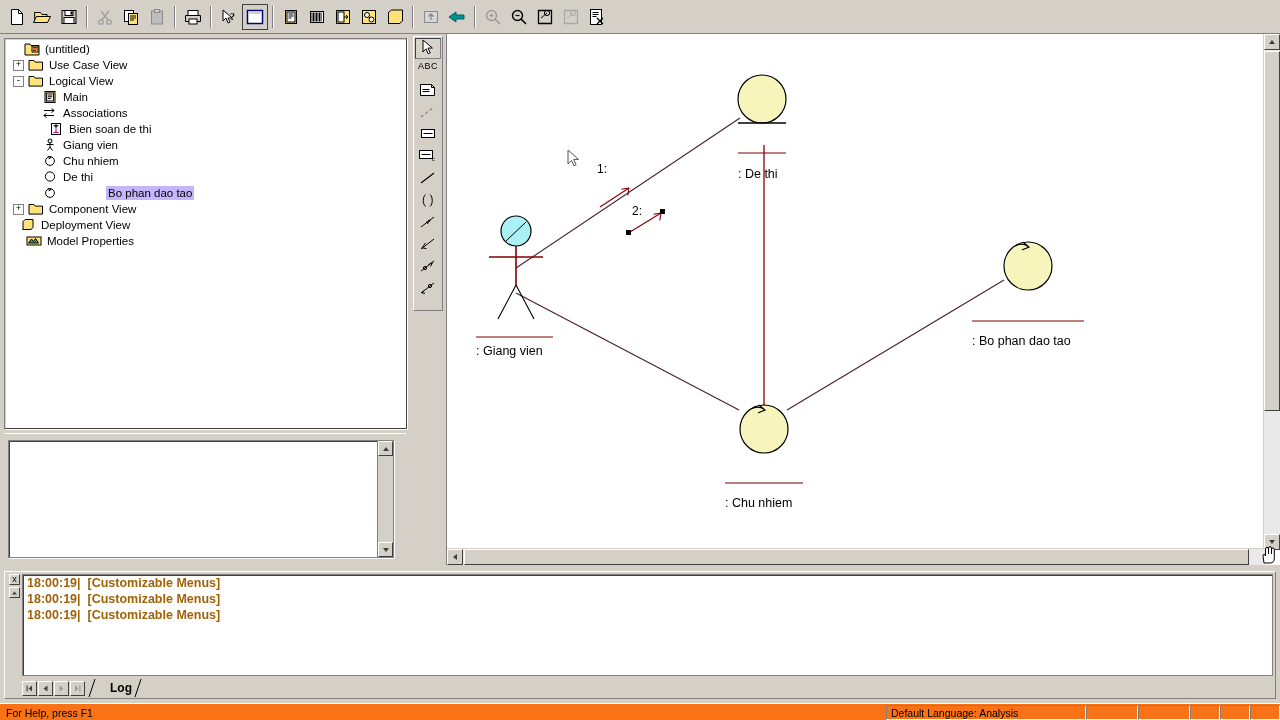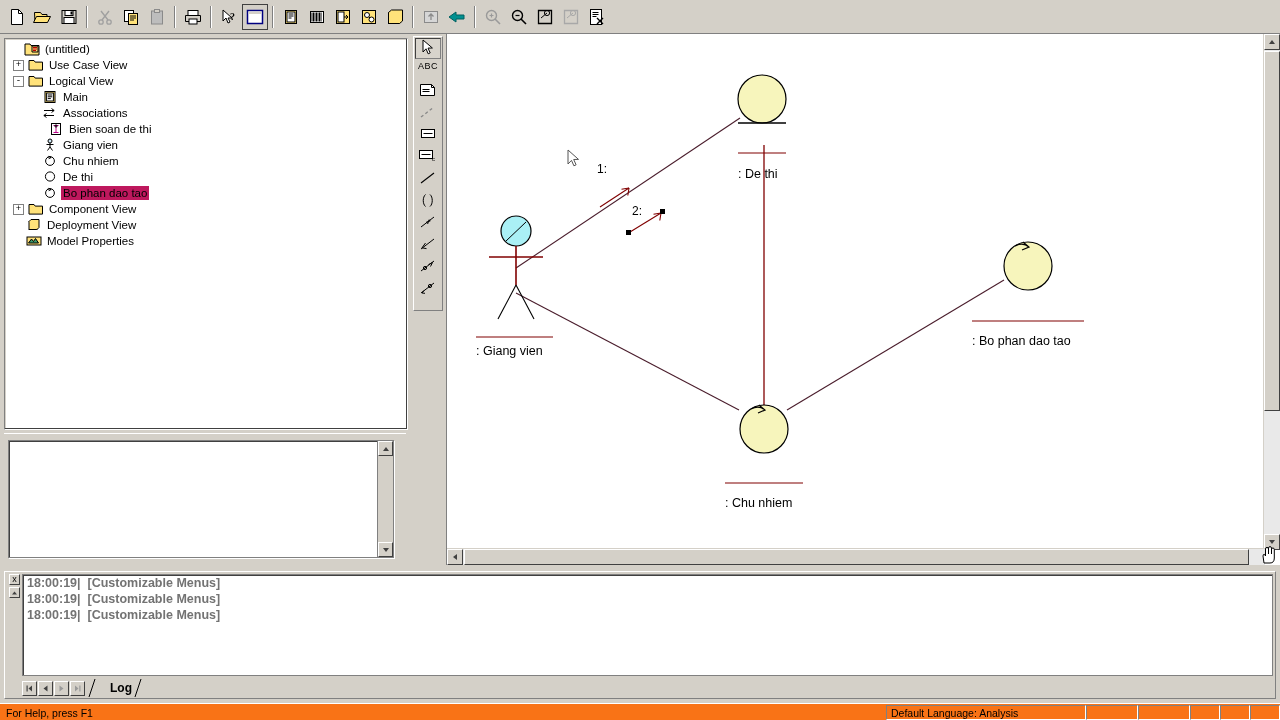--- a/index.html
+++ b/index.html
@@ -23,21 +23,21 @@
   .tb-sep{width:1px;height:22px;background:#808080;margin:0 4px;border-right:1px solid #fff;}
 
   
   #browser{position:absolute;left:4px;top:38px;width:402px;height:390px;background:#fff;
            border:1px solid #808080;border-right-color:#fff;border-bottom-color:#fff;
            box-shadow:inset -1px -1px 0 #404040, inset 1px 1px 0 #d4d0c8;
            overflow:hidden;}
   #browser-inner{position:absolute;left:2px;top:2px;right:2px;bottom:2px;background:#fff;overflow:hidden;}
   .tnode{position:relative;height:16px;display:flex;align-items:center;white-space:nowrap;}
   .tnode .lbl{font-family:"Liberation Sans",sans-serif;font-size:11.5px;color:#000;padding:0 2px;line-height:14px;}
-  .tnode .lbl.sel{background:#be185d;}
+  .tnode .lbl.sel{background:#c4b5fd;margin-left:45px;}
   .expander{width:9px;height:9px;border:1px solid #808080;background:#fff;
             display:inline-flex;align-items:center;justify-content:center;
             font-size:9px;line-height:7px;font-family:"Liberation Mono",monospace;color:#000;
             margin-right:3px;flex:0 0 auto;}
   .ispace{flex:0 0 auto;}
   .ico{flex:0 0 auto;width:17px;height:15px;margin-right:3px;display:flex;align-items:center;justify-content:center;}
 
   
   #docpanel{position:absolute;left:4px;top:433px;width:402px;height:132px;background:#d4d0c8;
             border-top:1px solid #fff;}
@@ -68,21 +68,21 @@
   .thumb{background:#d4d0c8;border:1px solid #fff;border-right-color:#404040;border-bottom-color:#404040;box-sizing:border-box;}
   .dlabel{position:absolute;font-family:"Liberation Sans",sans-serif;font-size:12.5px;color:#000;white-space:nowrap;}
   .msglbl{position:absolute;font-family:"Liberation Sans",sans-serif;font-size:12px;color:#000;}
   .handle{position:absolute;width:5px;height:5px;background:#000;}
 
   
   #logwin{position:absolute;left:4px;top:571px;width:1272px;height:128px;background:#d4d0c8;
           border:1px solid #fff;border-right-color:#808080;border-bottom-color:#808080;box-sizing:border-box;}
   #logbox{position:absolute;left:17px;top:2px;right:2px;bottom:22px;background:#fff;
           border:1px solid #808080;box-shadow:inset 1px 1px 0 #404040;box-sizing:border-box;overflow:hidden;}
-  .logline{font-family:"Liberation Sans",sans-serif;font-weight:bold;font-size:12.5px;color:#737373;
+  .logline{font-family:"Liberation Sans",sans-serif;font-weight:bold;font-size:12.5px;color:#a16207;
            padding-left:4px;line-height:16px;white-space:pre;}
   #log-close{position:absolute;left:4px;top:2px;width:11px;height:11px;background:#d4d0c8;
              border:1px solid #fff;border-right-color:#404040;border-bottom-color:#404040;
              font-size:9px;line-height:9px;text-align:center;font-family:"Liberation Sans",sans-serif;box-sizing:border-box;}
   #log-split{position:absolute;left:4px;top:15px;width:11px;height:11px;background:#d4d0c8;
              border:1px solid #fff;border-right-color:#404040;border-bottom-color:#404040;
              display:flex;align-items:center;justify-content:center;box-sizing:border-box;}
   #log-tabs{position:absolute;left:17px;bottom:1px;height:18px;right:2px;display:flex;align-items:center;}
   .navbtn{width:15px;height:15px;background:#d4d0c8;border:1px solid #fff;border-right-color:#404040;border-bottom-color:#404040;
           display:flex;align-items:center;justify-content:center;box-sizing:border-box;margin-right:1px;}
@@ -354,21 +354,21 @@
           </div>
           <div class="tnode" style="padding-left: 6px;">
             <span class="expander">+</span>
             <span class="ico">
               <svg width="16" height="14" viewBox="0 0 16 14">
                 <path d="M1 2.5h5l1.2 1.6h7.3v8H1z" fill="#ffe27a" stroke="#000"></path>
               </svg>
             </span>
             <span class="lbl">Component View</span>
           </div>
-          <div class="tnode" style="padding-left: 6px;">
+          <div class="tnode" style="">
             <span class="ispace" style="width: 12px;"></span>
             <span class="ico">
               <svg width="16" height="14" viewBox="0 0 16 14">
                 <rect x="3" y="3.5" width="8" height="8" fill="#ffe27a" stroke="#000"></rect>
                 <path d="M3 3.5l2-2h8v8l-2 2" fill="#ffe27a" stroke="#000"></path>
               </svg>
             </span>
             <span class="lbl">Deployment View</span>
           </div>
           <div class="tnode" style="padding-left: 6px;">

